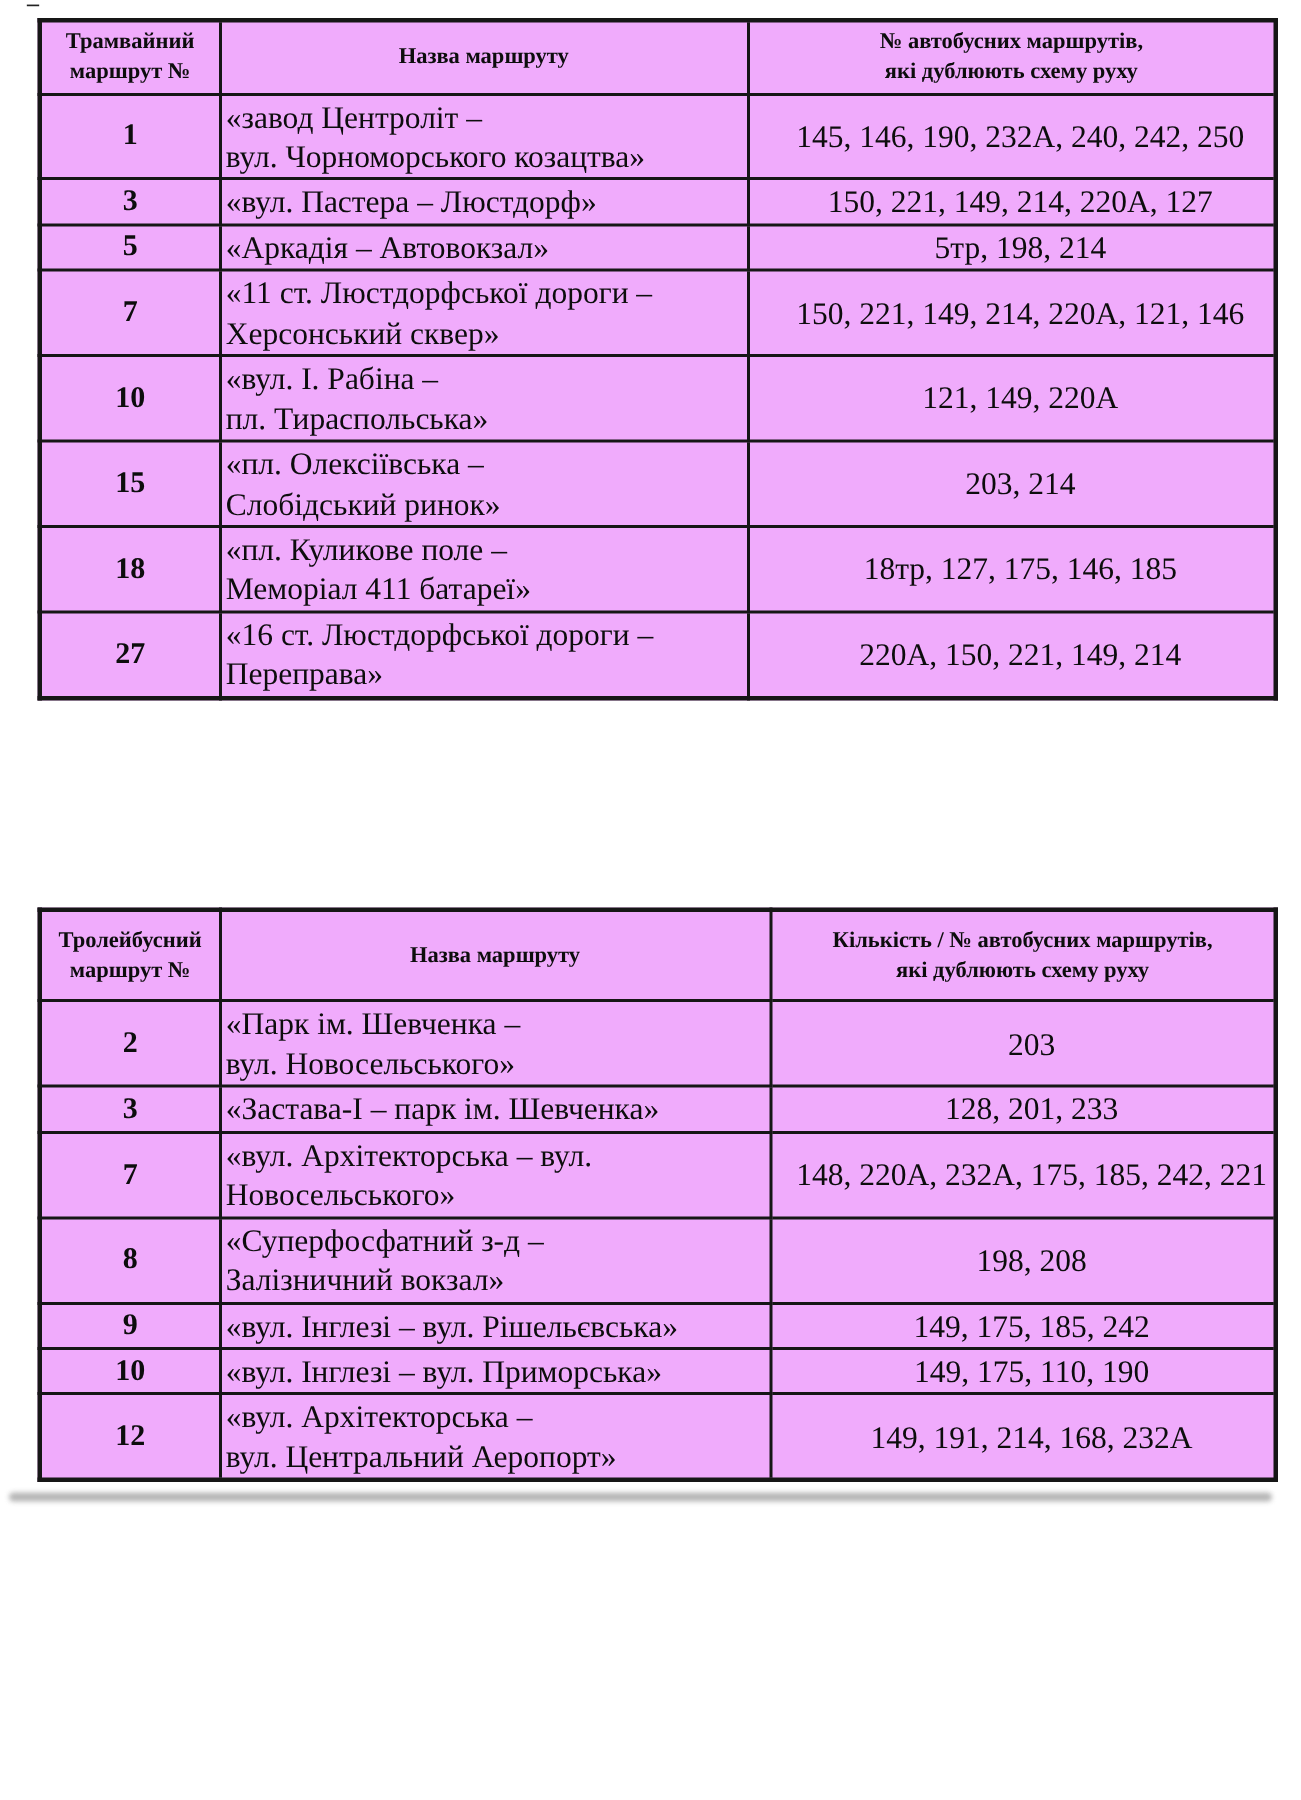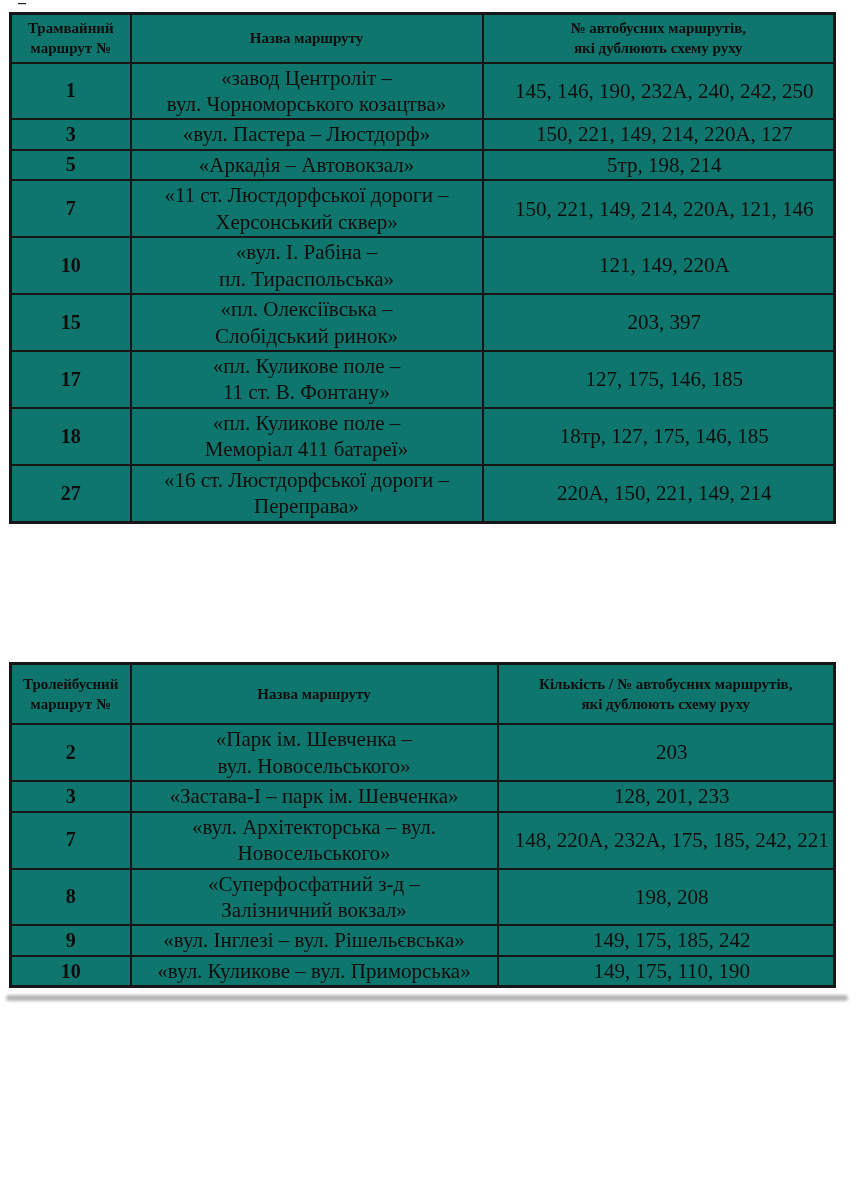--- a/index.html
+++ b/index.html
@@ -21,22 +21,22 @@
     left: 18px;
     top: -6px;
     font-weight: bold;
     font-size: 16px;
     color: #222;
   }
   .route-table {
     border-collapse: collapse;
     table-layout: fixed;
     width: 824px;
-    margin-left: 9px;
-    background: #0f766e;
+    margin-left: 25px;
+    background: #f0abfc;
   }
   .route-table, .route-table th, .route-table td {
     border: 2.5px solid #161616;
   }
   .route-table { border-width: 3px; }
   .route-table th {
     font-weight: bold;
     font-size: 15px;
     line-height: 1.35;
     text-align: center;
@@ -50,21 +50,20 @@
     padding: 1px 3px;
     line-height: 1.26;
   }
   td.col-no {
     font-weight: bold;
     font-size: 20px;
     text-align: center;
   }
   td.col-name {
     font-size: 21px;
-    text-align: center;
     white-space: pre-line;
   }
   td.col-buses {
     font-size: 21px;
     text-align: center;
     padding-left: 15px;
   }
   .tram { margin-top: 12px; }
   .table-gap { height: 138px; }
   .bottom-strip {
@@ -132,29 +131,23 @@
           <td class="col-name">«вул. І. Рабіна –
 пл. Тираспольська»</td>
           <td class="col-buses">121, 149, 220А</td>
         </tr>
 
 
         <tr>
           <td class="col-no">15</td>
           <td class="col-name">«пл. Олексіївська –
 Слобідський ринок»</td>
-          <td class="col-buses">203, 397</td>
-        </tr>
-
-        <tr>
-          <td class="col-no">17</td>
-          <td class="col-name">«пл. Куликове поле –
-11 ст. В. Фонтану»</td>
-          <td class="col-buses">127, 175, 146, 185</td>
-        </tr>
+          <td class="col-buses">203, 214</td>
+        </tr>
+
 
         <tr>
           <td class="col-no">18</td>
           <td class="col-name">«пл. Куликове поле –
 Меморіал 411 батареї»</td>
           <td class="col-buses">18тр, 127, 175, 146, 185</td>
         </tr>
 
 
         <tr>
@@ -214,22 +207,28 @@
         </tr>
 
         <tr>
           <td class="col-no">9</td>
           <td class="col-name">«вул. Інглезі – вул. Рішельєвська»</td>
           <td class="col-buses">149, 175, 185, 242</td>
         </tr>
 
         <tr>
           <td class="col-no">10</td>
-          <td class="col-name">«вул. Куликове – вул. Приморська»</td>
+          <td class="col-name">«вул. Інглезі – вул. Приморська»</td>
           <td class="col-buses">149, 175, 110, 190</td>
         </tr>
 
+        <tr>
+          <td class="col-no">12</td>
+          <td class="col-name">«вул. Архітекторська –
+вул. Центральний Аеропорт»</td>
+          <td class="col-buses">149, 191, 214, 168, 232А</td>
+        </tr>
       </tbody>
   </table>
 
   <div class="bottom-strip"></div>
 
 </div>
 
 </body></html>

